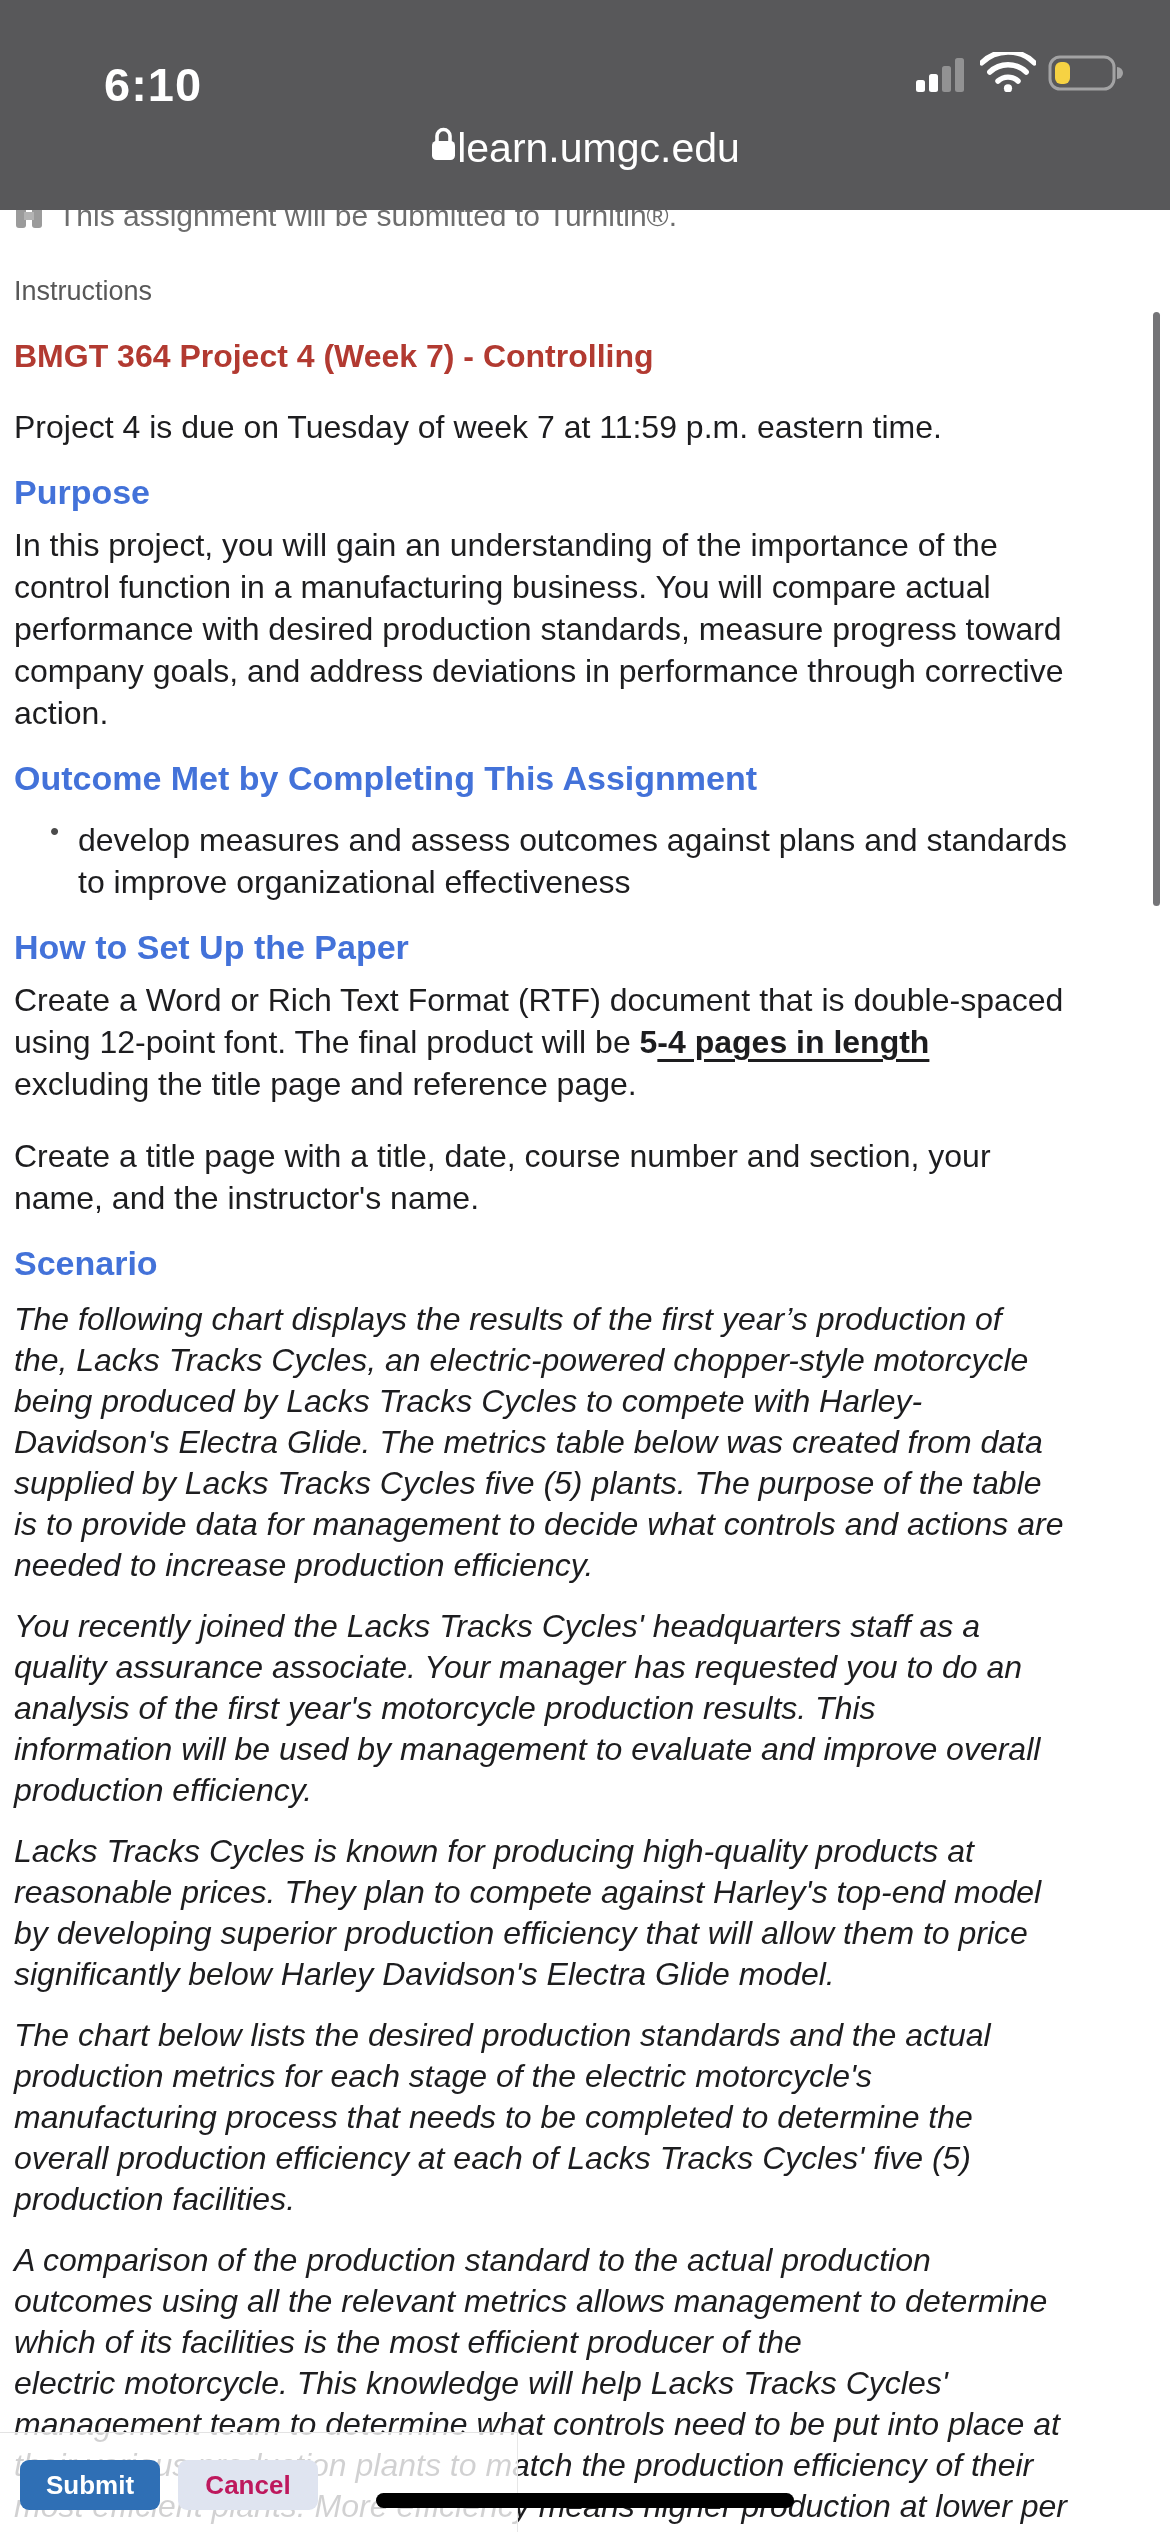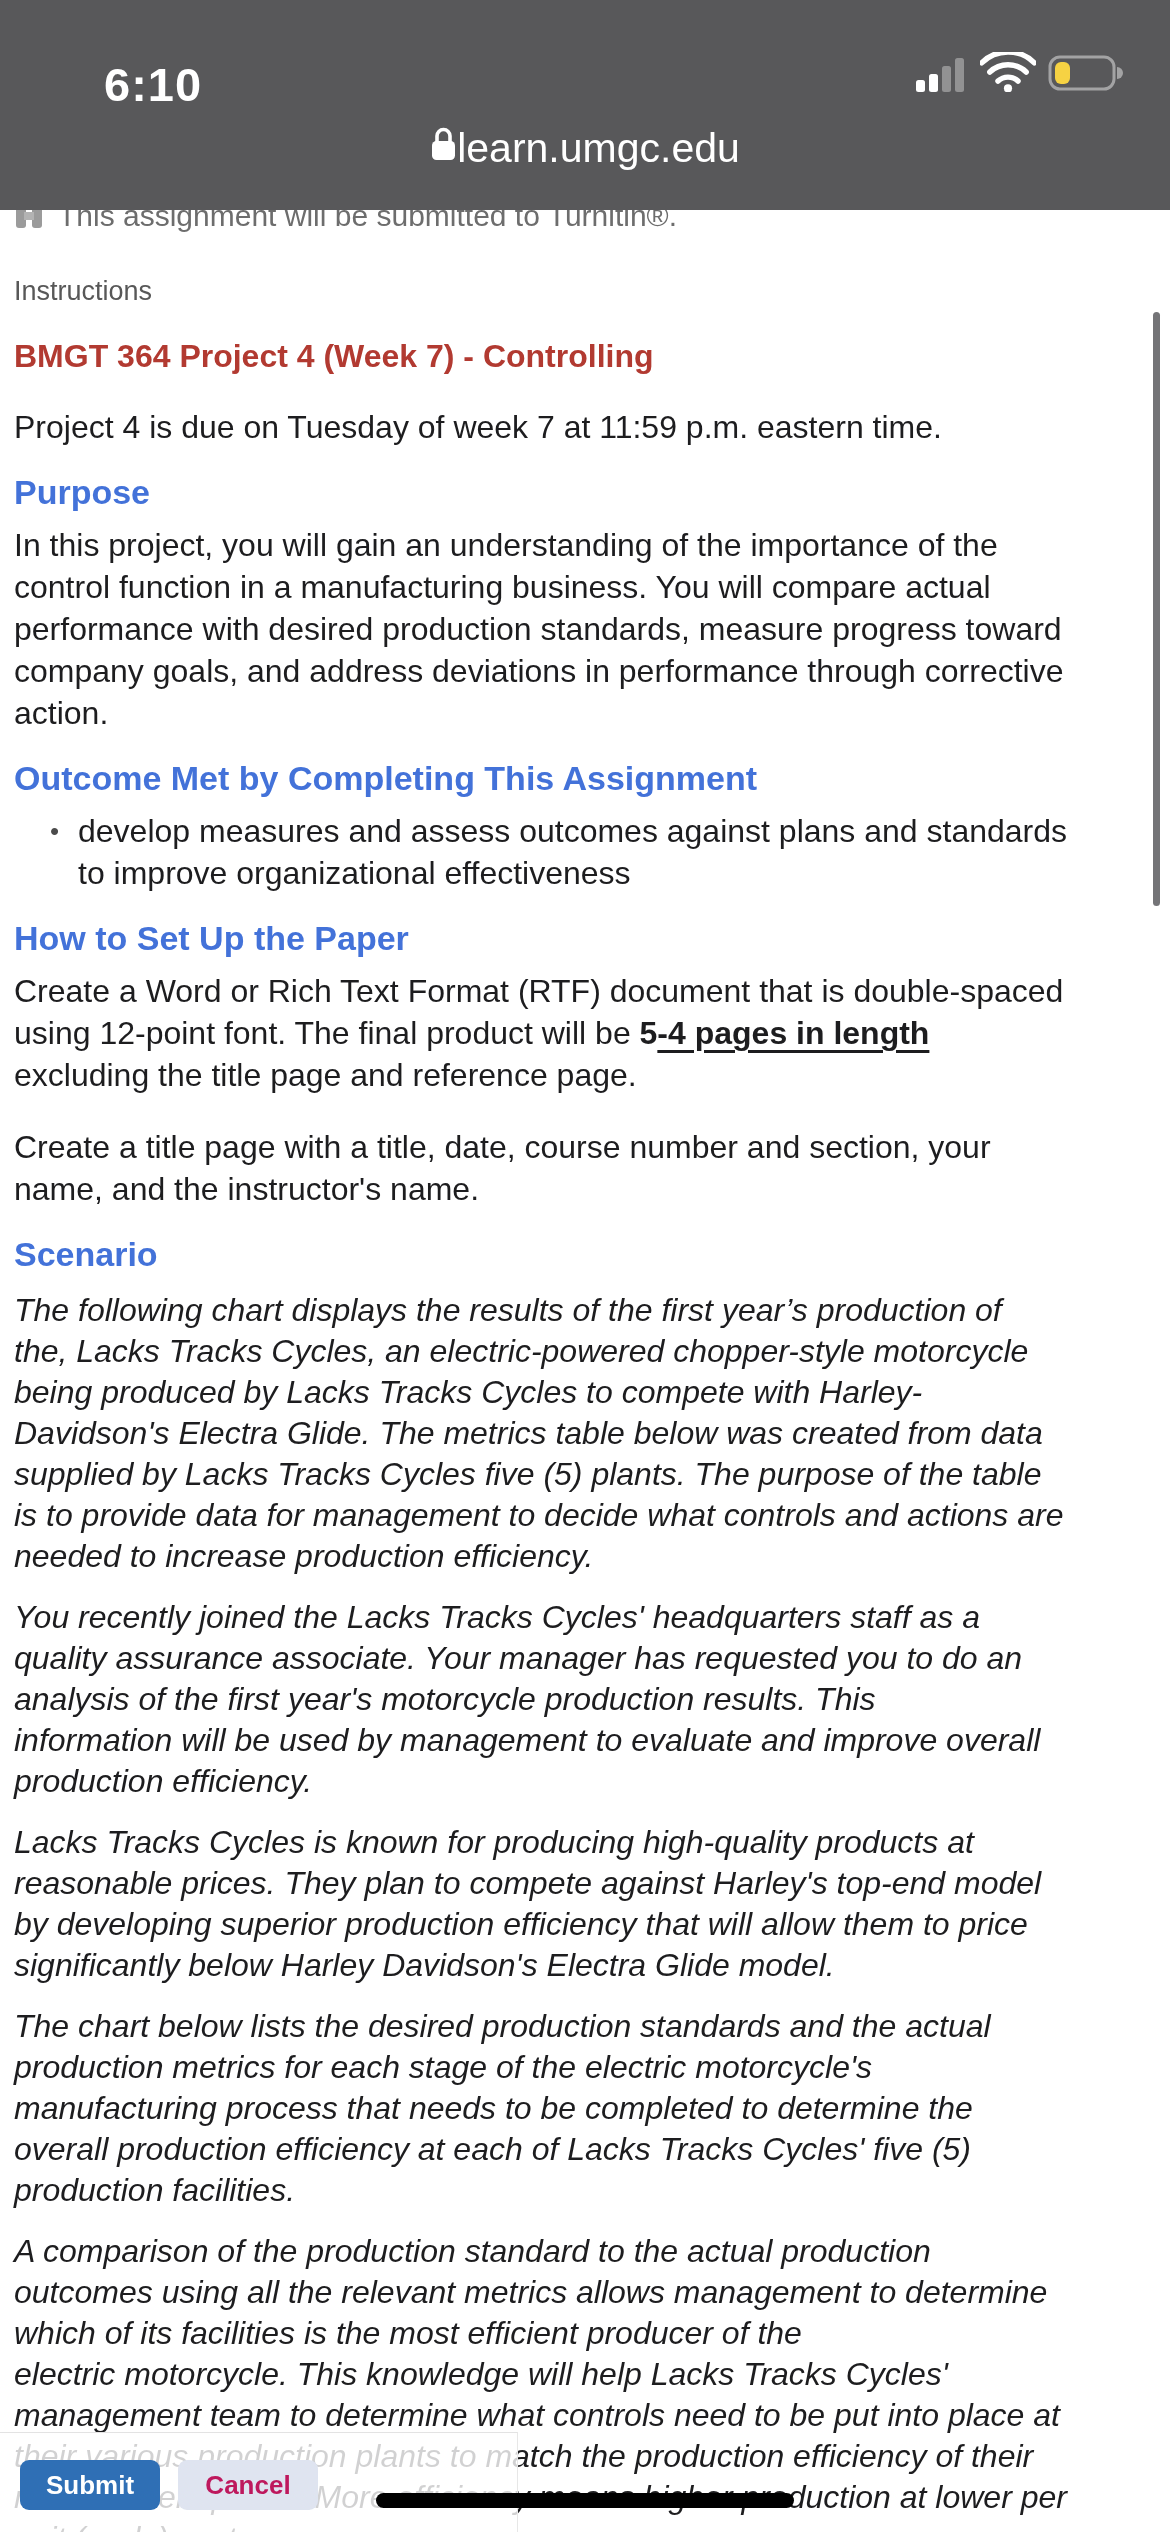--- a/index.html
+++ b/index.html
@@ -47,21 +47,21 @@
   .notice svg{flex:0 0 auto;margin-top:6px;}
   .section-label{margin-top:40px;font-size:27px;line-height:30px;color:#585858;}
   .title-red{margin-top:32px;font-size:32px;line-height:36px;font-weight:700;color:var(--title-red);}
   .body-p{margin-top:30px;font-size:32px;line-height:42px;white-space:pre-line;}
   .due{margin-top:32px;}
   .h-blue{margin-top:24px;font-size:34px;line-height:40px;font-weight:700;color:var(--heading-blue);}
   .h-blue + .body-p, .h-blue + .bullet-list{margin-top:12px;}
   .bullet-list{list-style:none;margin-top:12px;}
   .bullet-list li{display:flex;padding-left:36px;}
   .bullet-dot{flex:0 0 auto;width:28px;color:#4b4b4b;font-size:26px;line-height:42px;}
-  .bullet-text{font-size:32px;line-height:42px;white-space:pre-line;}
+  .bullet-text{font-size:32px;line-height:42px;white-space:pre-line;margin-top:9px;}
   .bold{font-weight:700;}
   .bold-u{font-weight:700;text-decoration:underline;text-underline-offset:6px;text-decoration-thickness:3px;}
   .ital{font-style:italic;line-height:41px;margin-top:20px;}
   .h-blue + .ital{margin-top:16px;}
 
   
   .scrollbar{
     position:absolute;right:10px;top:312px;width:7px;height:594px;
     background:#747477;border-radius:4px;z-index:6;
   }

